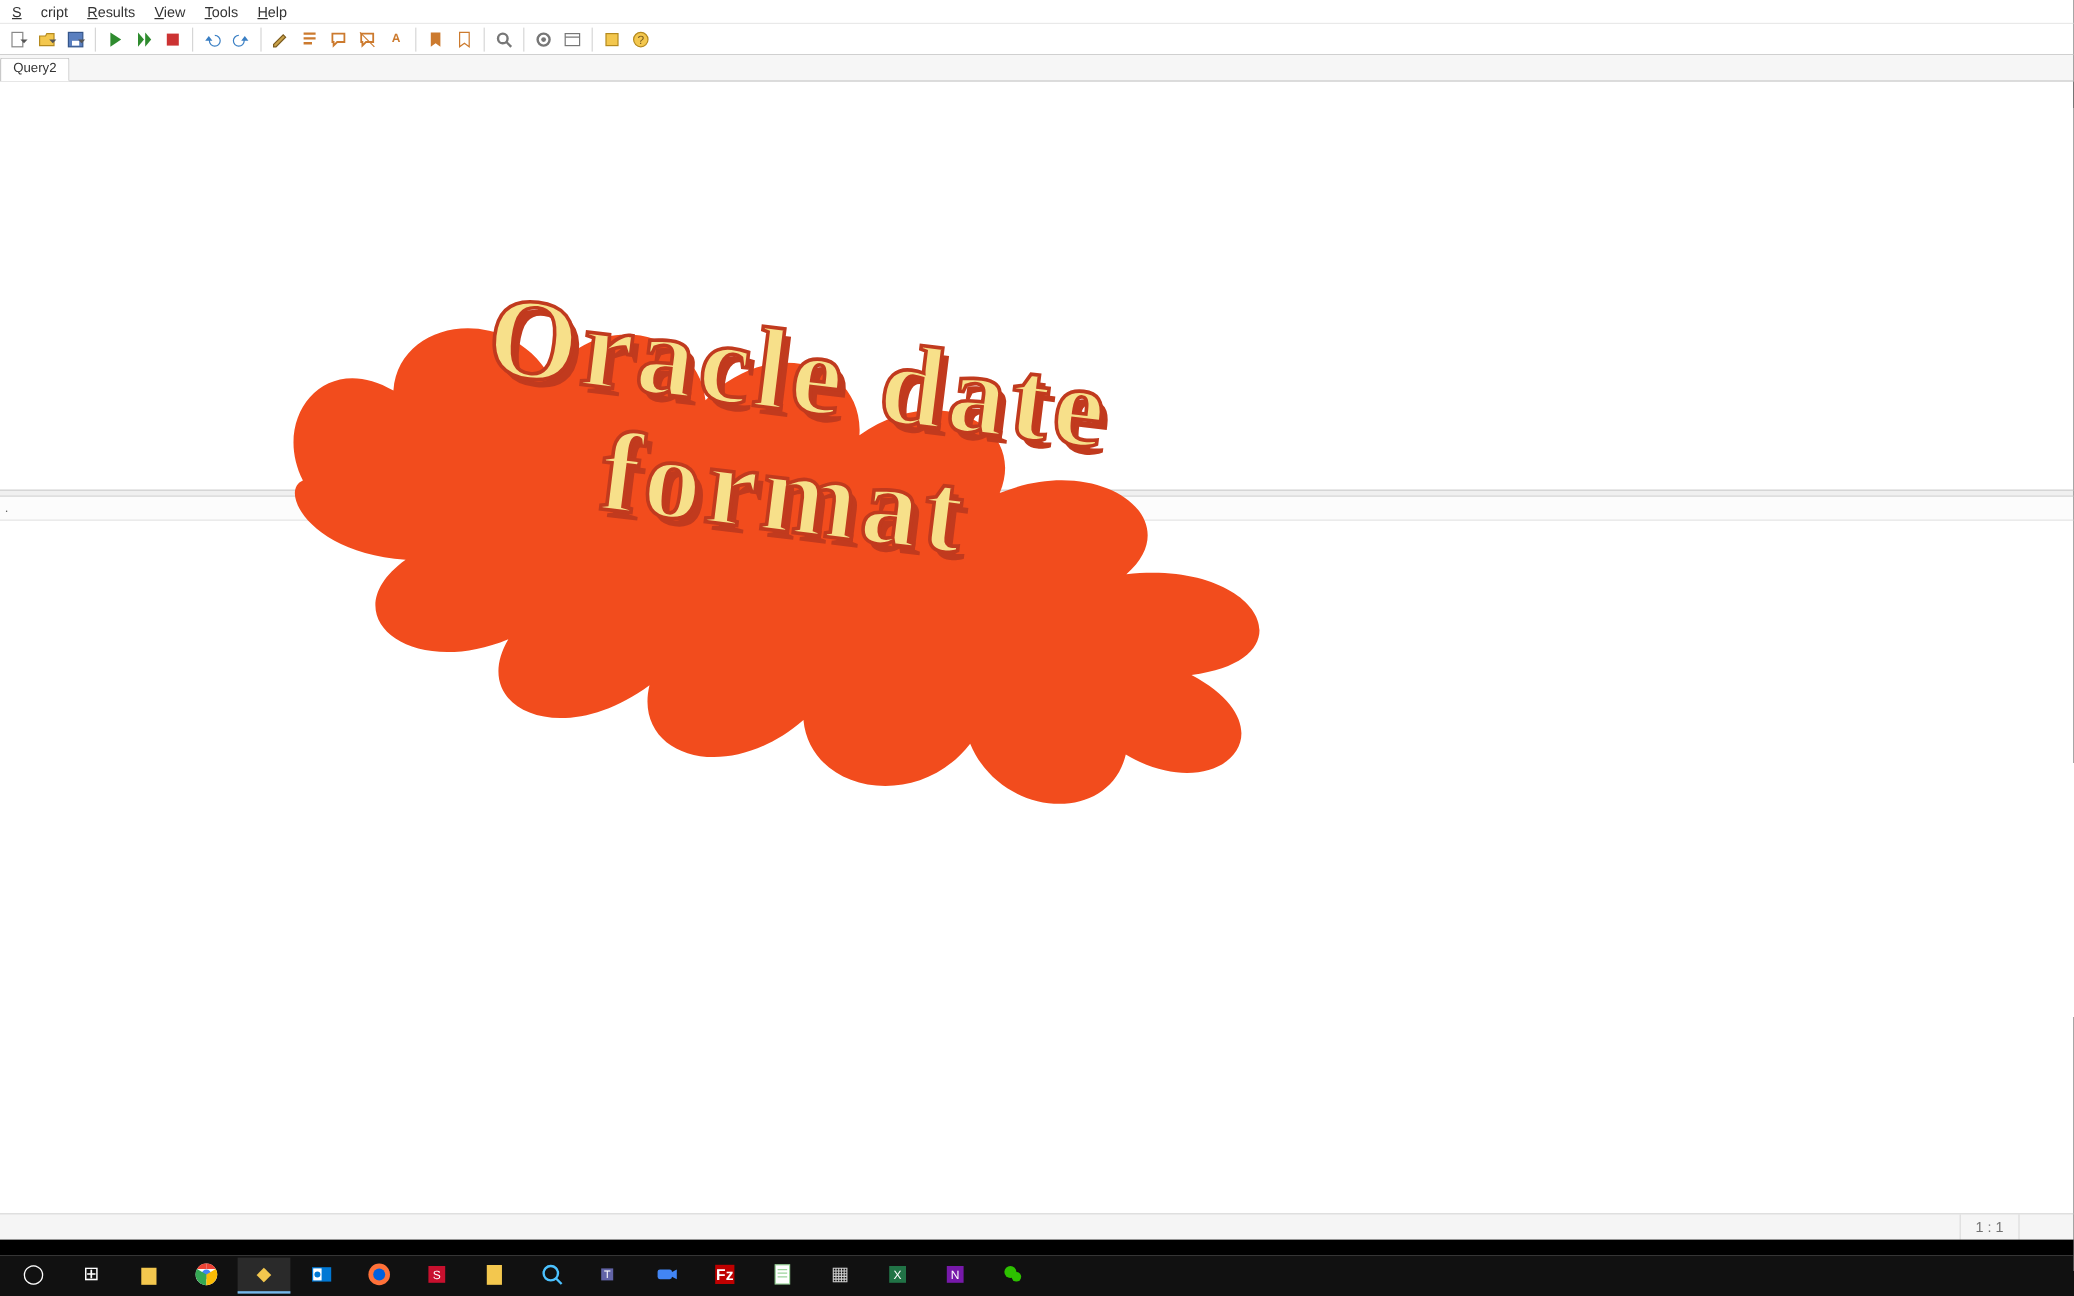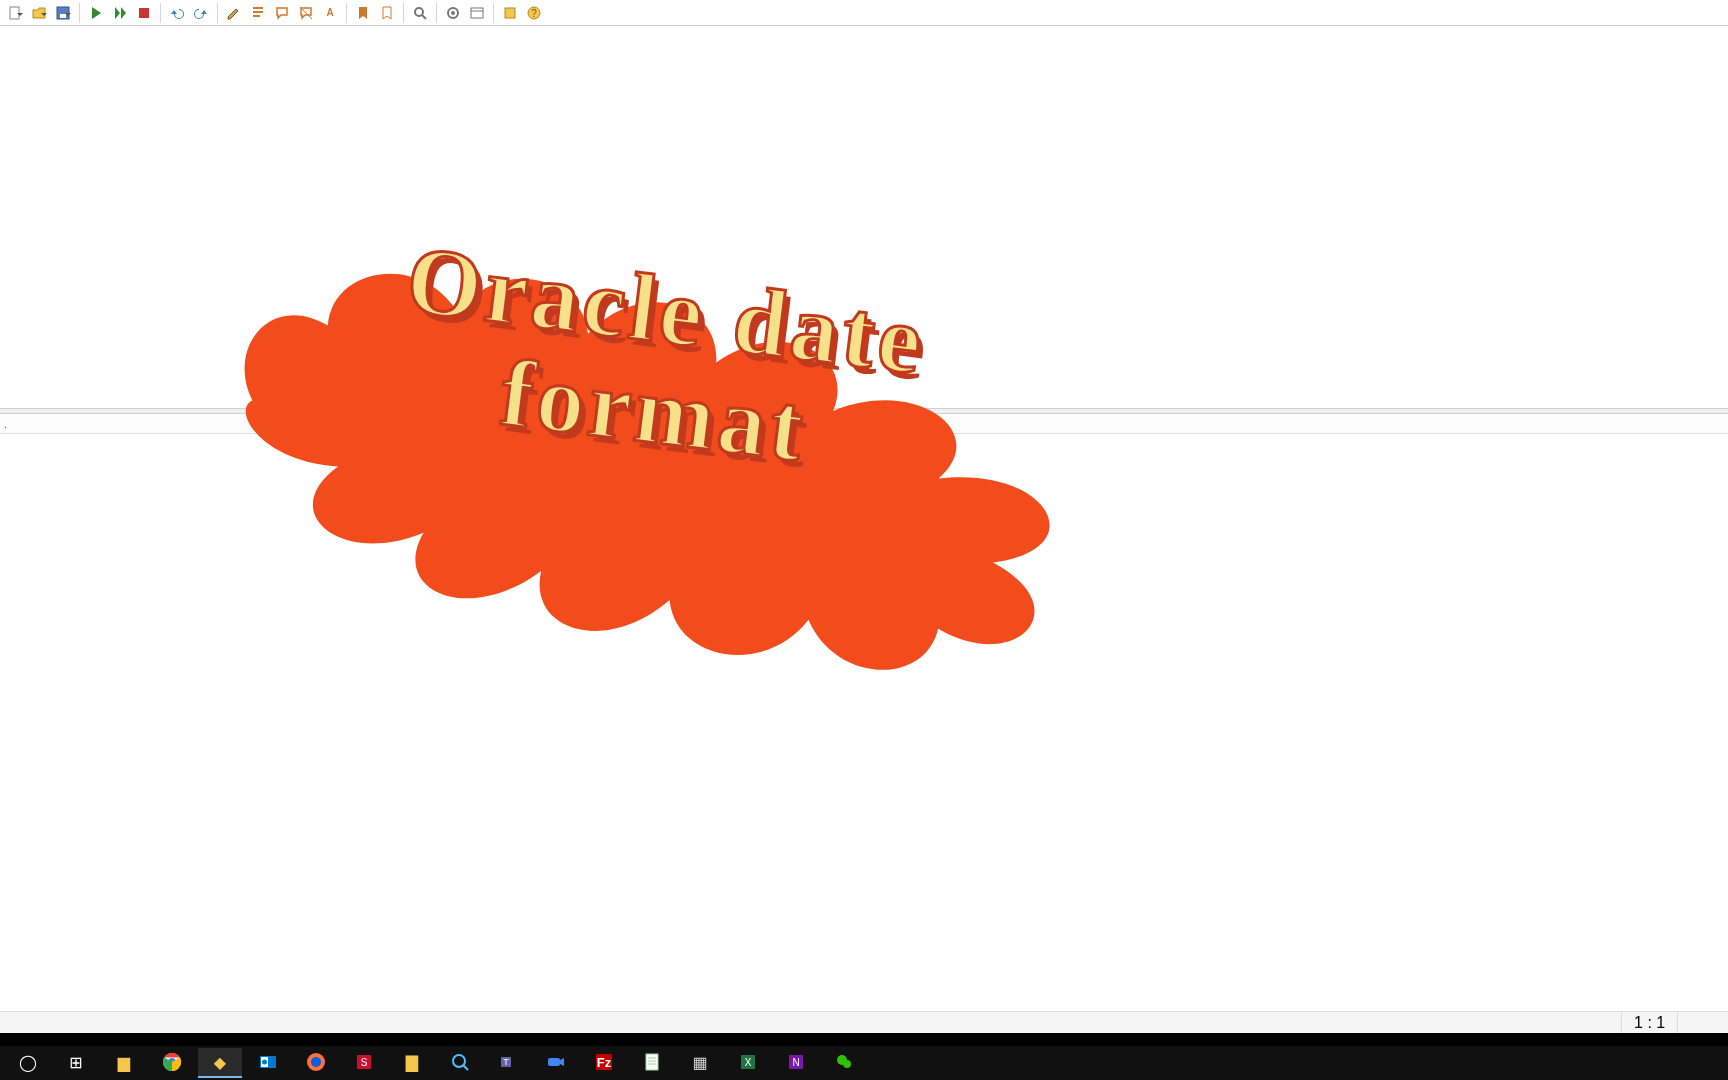--- a/index.html
+++ b/index.html
@@ -34,21 +34,21 @@
 
 .splitter { height: 6px; background: #f0f0f0; border-top: 1px solid #d0d0d0; border-bottom: 1px solid #d0d0d0; }
 
 
 .reshead { height: 20px; background: #fcfcfc; border-bottom: 1px solid #e0e0e0; font-size: 11px; color: #666; padding-left: 4px; display:flex; align-items:center; }
 
 
 .results { background: #fff; flex: 1; }
 
 
-.statusbar { position: absolute; bottom: 47px; left: 0; right: 0; height: 22px; background: #f5f5f5; border-top: 1px solid #d9d9d9; display: flex; align-items: center; font-size: 16px; color: #000000; padding: 0 8px; }
+.statusbar { position: absolute; bottom: 47px; left: 0; right: 0; height: 22px; background: #f5f5f5; border-top: 1px solid #d9d9d9; display: flex; align-items: center; font-size: 12px; color: #737373; padding: 0 8px; }
 .statusbar .spacer { flex: 1; }
 .statusbar .cell { padding: 0 12px; border-left: 1px solid #dcdcdc; height: 100%; display: flex; align-items: center; }
 .statusbar .cell:first-child { border-left: none; }
 
 
 .blackstrip { position: absolute; bottom: 34px; left: 0; right: 0; height: 13px; background: #000; }
 .taskbar { position: absolute; bottom: 0; left: 0; right: 0; height: 34px; background: #111; display: flex; align-items: center; padding: 0 6px; gap: 4px; }
 .taskbar .tbitem { width: 44px; height: 30px; display: flex; align-items: center; justify-content: center; color: #fff; font-size: 16px; border-bottom: 2px solid transparent; }
 .taskbar .tbitem.active { background: #2a2a2a; border-bottom-color: #76b9ed; }
 
@@ -60,20 +60,27 @@
 
 
 .content { position: absolute; top: 90px; left: 0; right: 0; bottom: 69px; display: flex; flex-direction: column; }
 </style>
 </head>
 <body>
 
 <div class="screen">
 
 
+  <div class="menubar">
+    <span><u>S</u><span></span>cript</span>
+    <span><u>R</u>esults</span>
+    <span><u>V</u>iew</span>
+    <span><u>T</u>ools</span>
+    <span><u>H</u>elp</span>
+  </div>
 
   <div class="toolbar">
     <div class="tb drop">
         <svg viewBox="0 0 16 16">
           <rect x="3" y="2" width="9" height="12" fill="#fff" stroke="#888"></rect>
         </svg>
       </div>
     <div class="tb drop">
         <svg viewBox="0 0 16 16">
           <path d="M2 5h5l1-2h6v10H2z" fill="#f3c74e" stroke="#b58a1e"></path>
@@ -176,20 +183,23 @@
         </svg>
       </div>
     <div class="tb">
         <svg viewBox="0 0 16 16">
           <circle cx="8" cy="8" r="6" fill="#f3c74e" stroke="#b58a1e"></circle>
           <text x="8" y="12" text-anchor="middle" font-size="10" fill="#7a5a1e">?</text>
         </svg>
       </div>
   </div>
 
+  <div class="tabs">
+    <div class="tab">Query2</div>
+  </div>
 
   <div class="content">
     <div class="editor"></div>
     <div class="splitter"></div>
     <div class="reshead">.</div>
     <div class="results"></div>
   </div>
 
   <div class="statusbar">
     <span class="spacer"></span>

